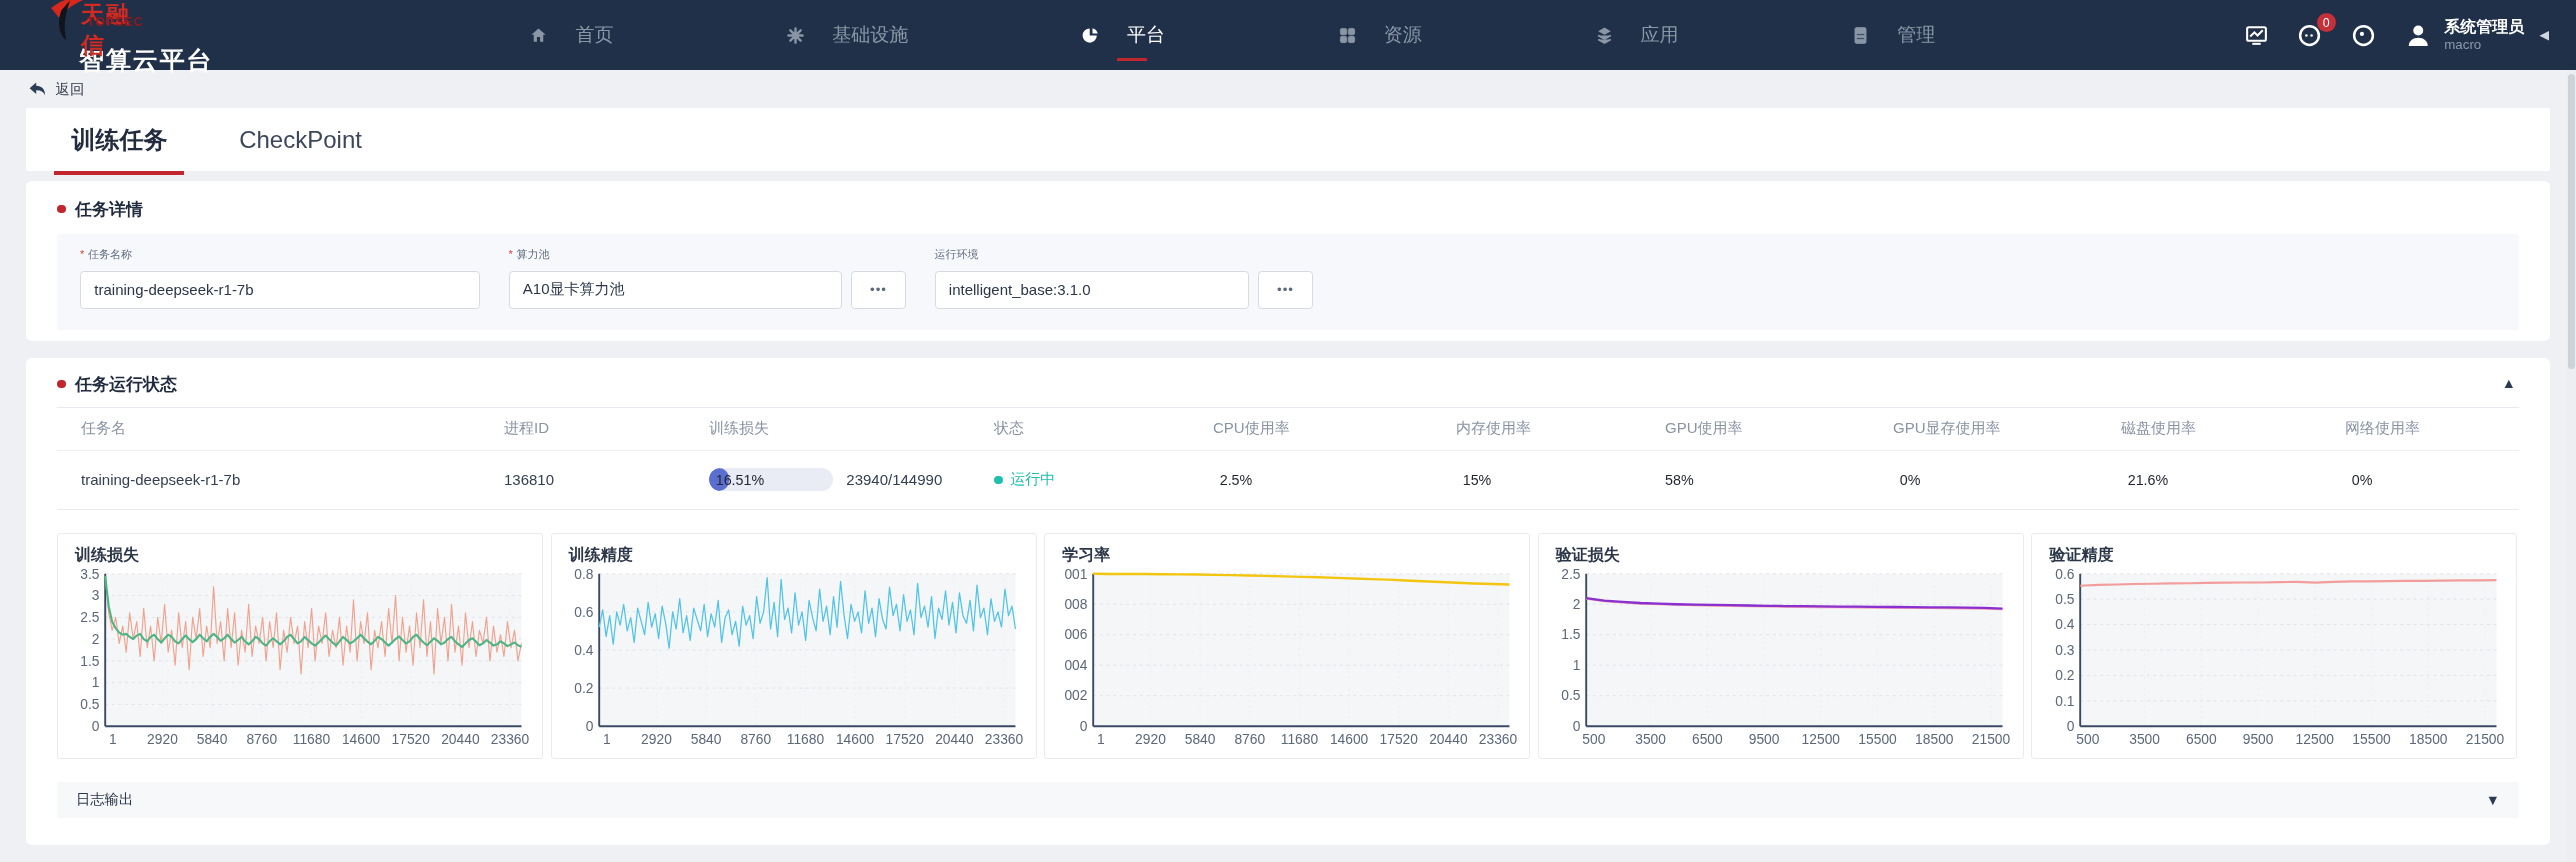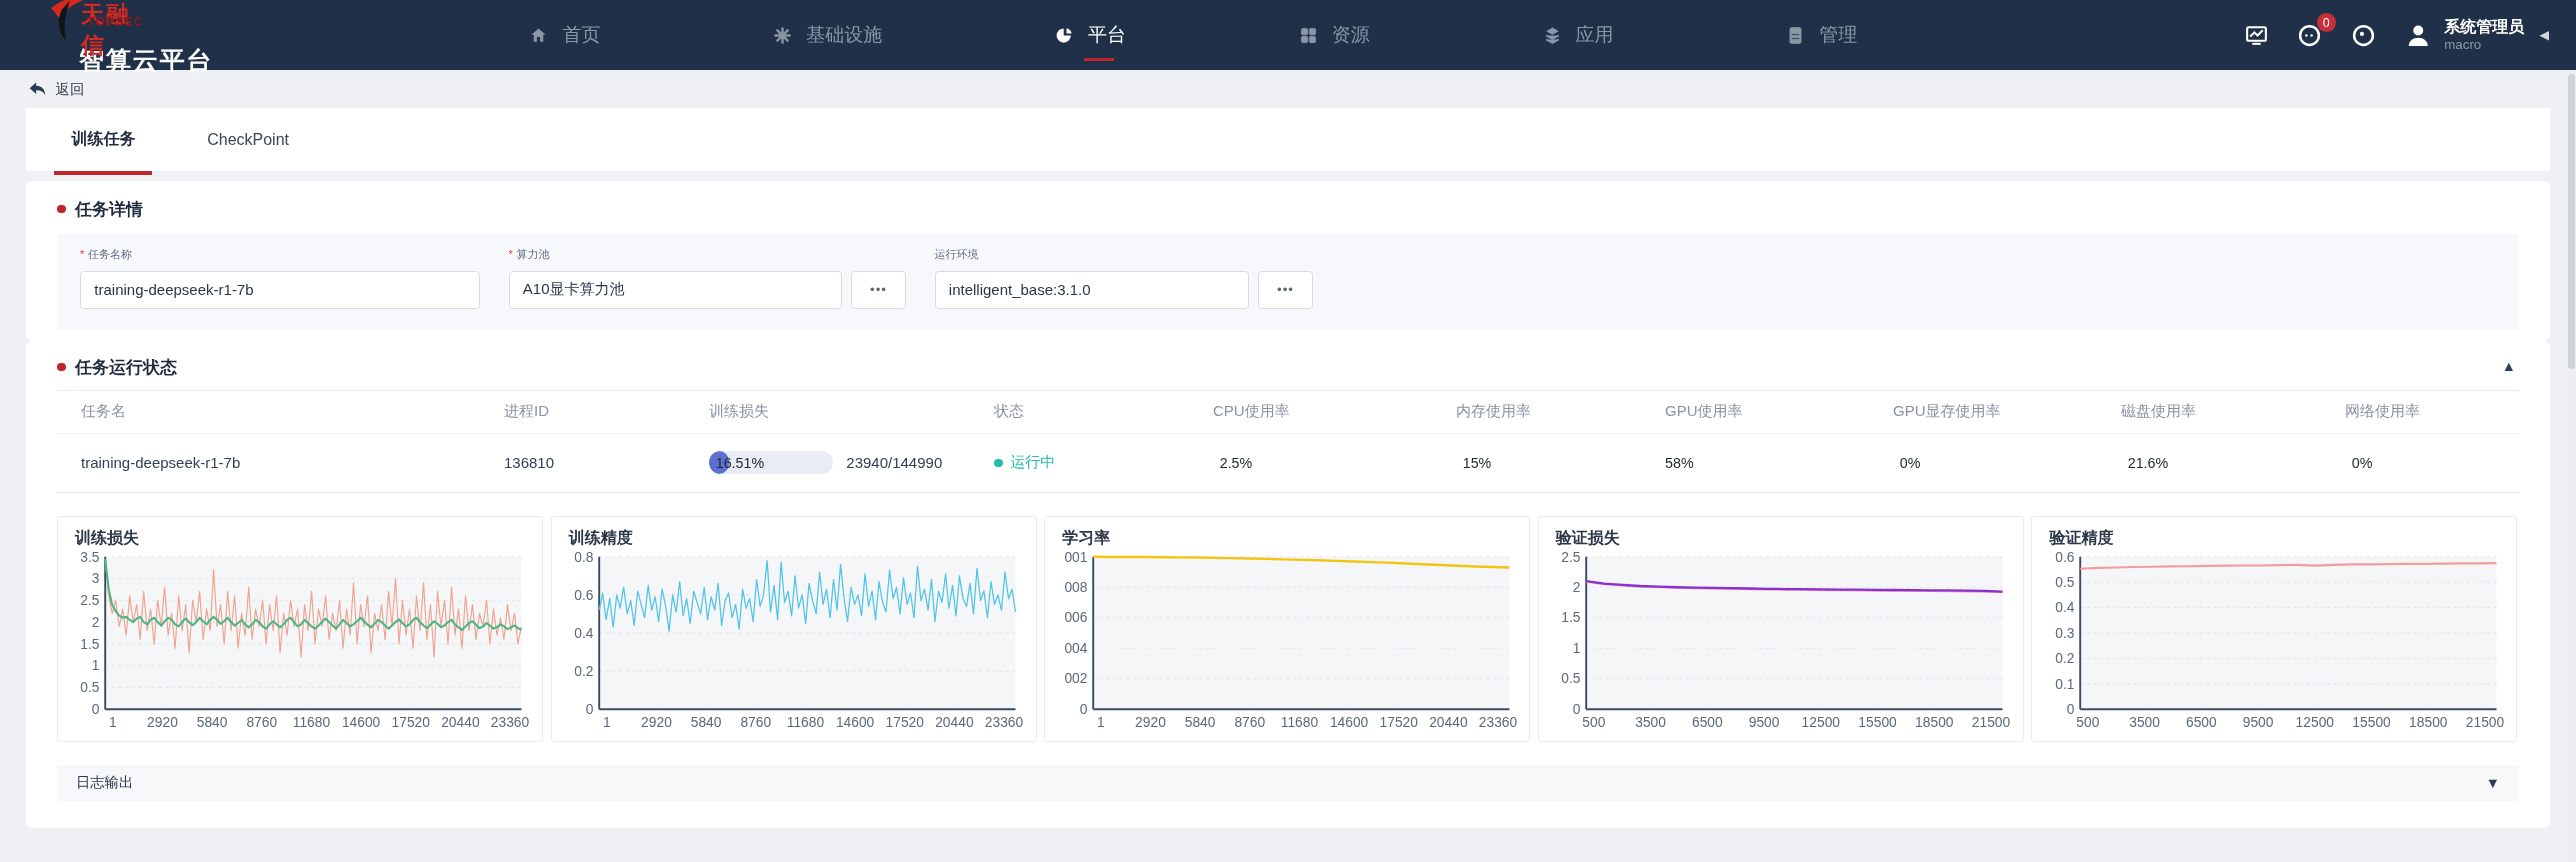--- a/index.html
+++ b/index.html
@@ -7,48 +7,48 @@
   #app { position:relative; width:2576px; height:862px; overflow:hidden; background:#eef0f4; }
 
   
   .navbar { position:relative; height:70px; background:#1f3048; display:flex; align-items:center; }
   .brand { display:flex; align-items:flex-start; margin-left:49px;flex-direction:column; }
   .logo { position:relative; width:95px; height:51px; }
   .logo-cn { position:absolute; left:32px; top:5.7px; font-size:23px; font-weight:bold; color:#d42a22; letter-spacing:1.9px; }
   .logo-en { position:absolute; left:38px; top:22px; font-size:12.4px; font-weight:bold; color:#8d1a20; letter-spacing:1px; }
   .brand-title { color:#fff; font-size:25px; font-weight:bold; margin-left:30px; letter-spacing:1.9px; }
   .nav-menu { display:flex; align-items:center; gap:169px; margin-left:314px; }
-  .nav-item { position:relative; display:flex; align-items:center; gap:14px; color:#8a96a6; font-size:19px; cursor:pointer; padding:5.7px 1.9px; }
+  .nav-item { position:relative; display:flex; align-items:center; gap:27px; color:#8a96a6; font-size:19px; cursor:pointer; padding:5.7px 1.9px; }
   .nav-item svg { fill:#8a96a6; stroke:#8a96a6; }
   .nav-item.active { color:#fff; }
   .nav-item.active svg { fill:#fff; stroke:#fff; }
   .nav-item.active .active-bar { position:absolute; left:50%; transform:translateX(-20%); bottom:-7.6px; width:30px; height:2.9px; background:#c0262c; }
   .nav-right { position:absolute; right:27px; top:0; height:70px; display:flex; align-items:center; gap:28.5px; }
   .nav-icon-btn { position:relative; cursor:pointer; display:flex; align-items:center; }
   .badge { position:absolute; top:-9.5px; right:-13.3px; min-width:19px; height:19px; border-radius:9.5px; background:#c63039; color:#fff; font-size:12.4px; display:flex; align-items:center; justify-content:center; padding:0 4.8px; }
   .user-block { display:flex; align-items:center; gap:11.4px; cursor:pointer; }
   .user-texts { display:flex; flex-direction:column; line-height:1.25; }
   .user-role { color:#fff; font-size:16px; font-weight:bold; }
   .user-name { color:#8d99ab; font-size:13.3px; }
   .user-caret { color:#cfd6df; font-size:12.4px; margin-left:3.8px; }
 
   
   .back-row { height:38px; display:flex; align-items:center; padding-left:27px; gap:7.6px; cursor:pointer; }
   .back-label { font-size:14.3px; color:#333a48; }
 
   
   .tabbar { margin:0 26px; background:#fff; height:63px; display:flex; align-items:center; padding-left:34px; gap:49px; border-radius:1.9px; }
-  .tab { position:relative; font-size:16px; color:#3c475c; height:70px; display:flex; align-items:center; padding:0 11.4px; cursor:pointer; }
+  .tab { position:relative; font-size:24px; color:#3c475c; height:70px; display:flex; align-items:center; padding:0 11.4px; cursor:pointer; }
   .tab.active { color:#222c3e; font-weight:bold; }
   .tab.active .tab-underline { position:absolute; left:-5.7px; right:-5.7px; bottom:0; height:3.8px; background:#c0262c; }
 
   
   .card { margin:0 26px; background:#fff; border-radius:5.7px; }
   .card-1 { margin-top:9.5px; padding:17px 31px 21px; height:160px; }
-  .card-2 { margin-top:0; padding:15px 31px 11.4px; height:487px; position:relative; }
+  .card-2 { margin-top:17px; padding:15px 31px 11.4px; height:487px; position:relative; }
   .section-head { display:flex; align-items:center; gap:9.5px; }
   .red-dot { width:8.6px; height:8.6px; border-radius:50%; background:#c0262c; }
   .section-title { font-size:17px; font-weight:bold; color:#1f2a3d; }
   .collapse-btn { position:absolute; right:34px; top:17px; color:#2c3c55; font-size:14.3px; cursor:pointer; }
 
   
   .form-panel { margin-top:13.3px; background:#f7f8fb; border-radius:3.8px; padding:13.3px 23px 21px; display:flex; gap:28.5px; }
   .field-group { display:flex; flex-direction:column; }
   .field-label { font-size:11px; color:#5f6b80; margin-bottom:8.6px; }
   .req { color:#e23c3c; margin-right:3.8px; }

